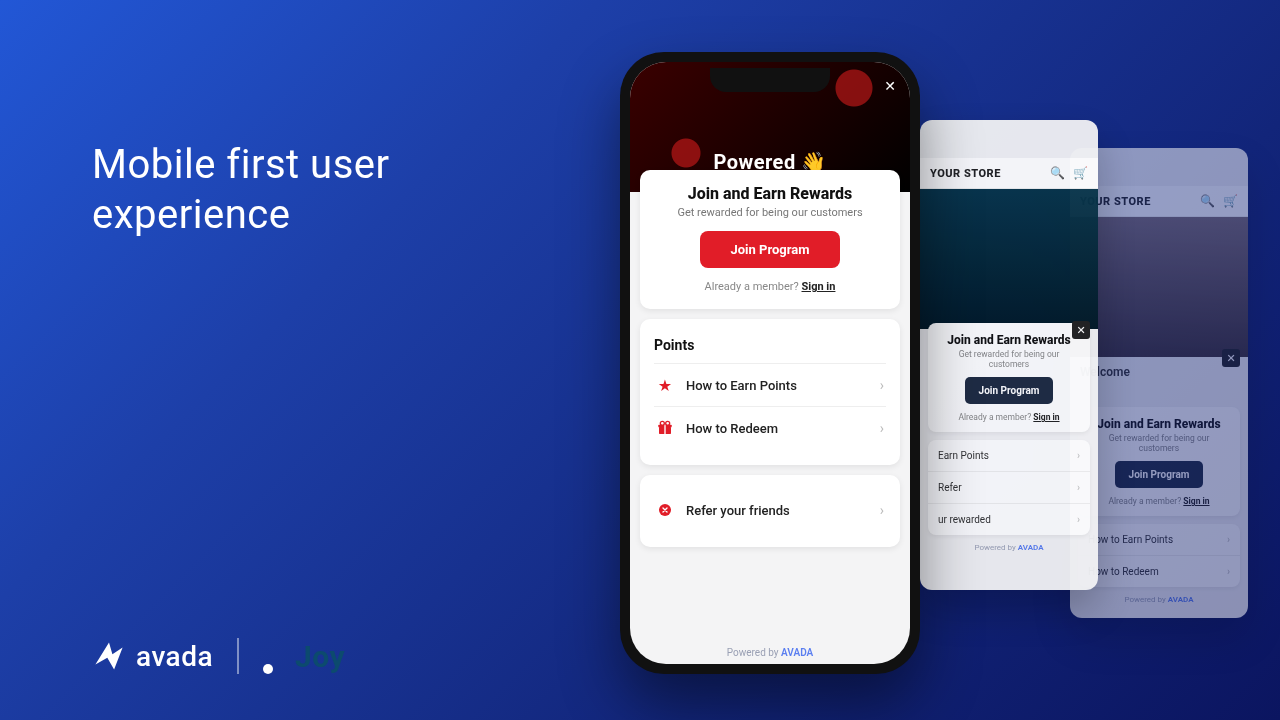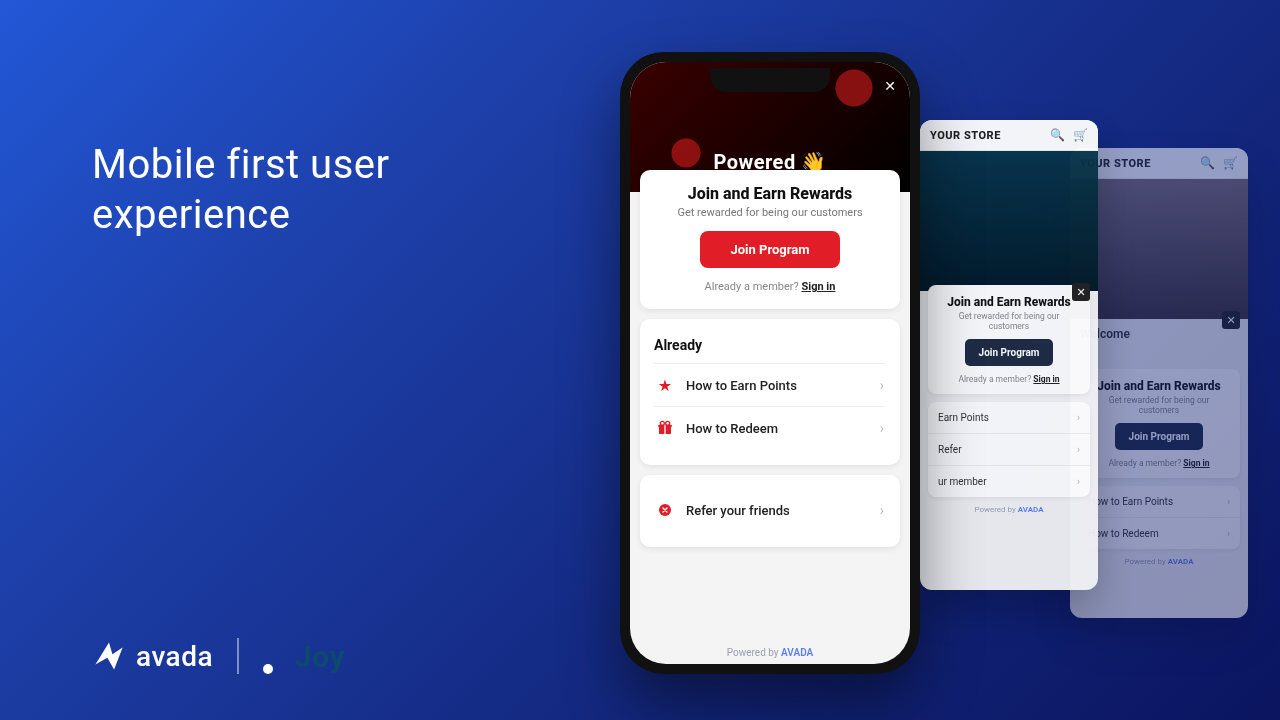--- a/index.html
+++ b/index.html
@@ -44,21 +44,21 @@
   .row .lbl { flex:1; font-size:13px; color:#222; font-weight:500; }
   .row .chev { color:#bbb; font-size:14px; }
 
   .powered { position:absolute; bottom:6px; width:100%; text-align:center; font-size:10px; color:#9aa0b4; }
   .powered .brand { color:#5a7ef0; font-weight:600; }
 
   
   .mini { position:absolute; width:178px; height:470px; background:#f2f2f4; border-radius:12px; box-shadow:0 20px 40px rgba(0,0,0,.25); overflow:hidden; }
   .mini2 { left:920px; top:120px; z-index:20; opacity:.95; }
   .mini3 { left:1070px; top:148px; z-index:10; opacity:.55; }
-  .mini-header { display:flex; align-items:center; justify-content:space-between; padding:8px 10px; background:#fff; border-bottom:1px solid #eee; }
+  .mini-header { display:flex; align-items:center; justify-content:space-between; padding:8px 10px; background:#fff; border-bottom:1px solid #eee;margin-top:38px; }
   .mini-header .store { font-size:11px; font-weight:800; letter-spacing:.5px; color:#222; }
   .mini-header .tools { display:flex; gap:8px; color:#555; font-size:12px; }
   .mini-hero { height:140px; background:linear-gradient(#08354a,#021a28); position:relative; }
   .mini3 .mini-hero { background:linear-gradient(#7a6a70,#3c3035); }
   .mini-close { position:absolute; right:8px; bottom:-10px; background:#222; color:#fff; width:18px; height:18px; font-size:11px; display:flex; align-items:center; justify-content:center; border-radius:3px; z-index:3;}
   .mini-panel { background:#fff; margin:12px 8px 8px; border-radius:8px; box-shadow:0 2px 4px rgba(0,0,0,.06); padding:10px; text-align:center; position:relative; z-index:2; }
   .mini3 .mini-panel { margin-top:28px; }
   .mini-panel h4 { font-size:12px; font-weight:800; color:#111; }
   .mini-panel .ms { font-size:8.5px; color:#888; margin:2px 0 8px; }
   .btn-dark { background:#1f2c42; color:#fff; font-size:10px; font-weight:700; padding:8px 14px; border-radius:5px; border:none; }
@@ -142,21 +142,21 @@
   <div class="mini-list">
     <div class="mini-row">
         <span>Earn Points</span>
         <span class="ch">›</span>
       </div>
     <div class="mini-row">
         <span>Refer</span>
         <span class="ch">›</span>
       </div>
     <div class="mini-row">
-        <span>ur member</span>
+        <span>ur rewarded</span>
         <span class="ch">›</span>
       </div>
   </div>
   <div class="mini-pow"><span>Powered by</span> <span class="brand">AVADA</span></div>
 </div>
 
 <div class="phone">
   <div class="phone-screen">
     <div class="notch"></div>
 
@@ -169,21 +169,21 @@
       <h3>Join and Earn Rewards</h3>
       <div class="sub">Get rewarded for being our customers</div>
       <button class="btn-primary">Join Program</button>
       <div class="already">
         <span>Already a member?</span>
         <span class="signin">Sign in</span>
       </div>
     </div>
 
     <div class="panel">
-      <div class="sec-title">Already</div>
+      <div class="sec-title">Points</div>
       <div class="row">
         <span class="ic">★</span>
         <span class="lbl">How to Earn Points</span>
         <span class="chev">›</span>
       </div>
       <div class="row">
         <span class="ic">
           <svg width="16" height="16" viewBox="0 0 24 24" fill="#e11d28">
               <rect x="3" y="10" width="18" height="11" rx="1"></rect>
               <rect x="2" y="7" width="20" height="4" rx="1"></rect>

